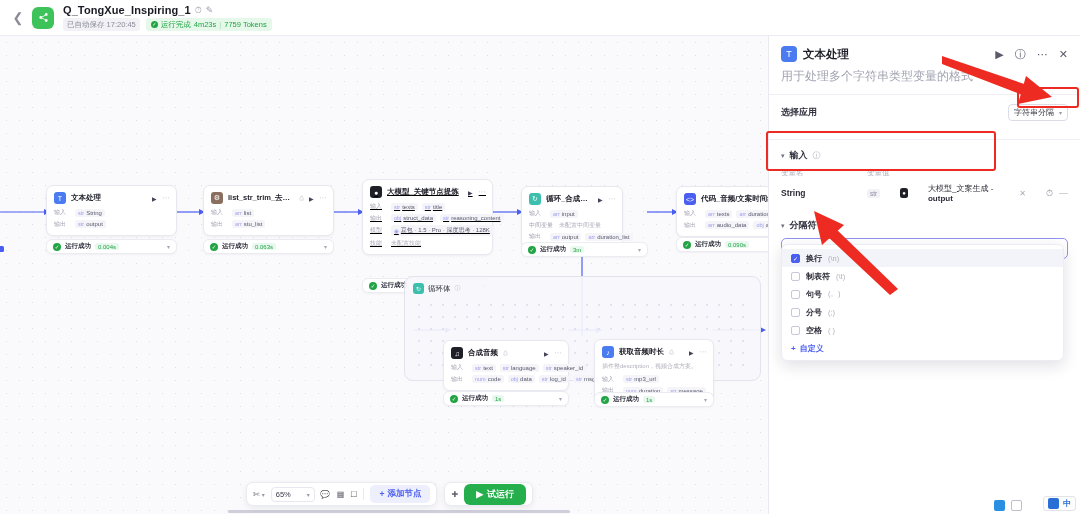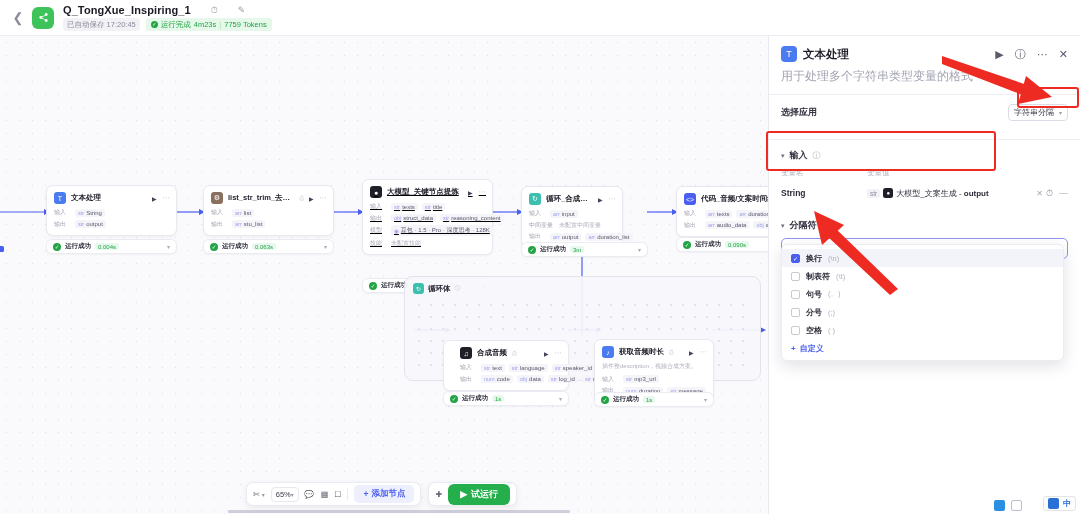--- a/index.html
+++ b/index.html
@@ -19,21 +19,21 @@
   .back-chev {
     width: 16px; height: 16px; color: #8b8b9a; font-size: 13px;
     display: flex; align-items: center; justify-content: center; cursor: pointer;
   }
   .app-logo {
     width: 22px; height: 22px; border-radius: 6px; background: #3ec35a;
     margin-left: 6px; display: flex; align-items: center; justify-content: center;
     flex: 0 0 auto;
   }
   .title-wrap { margin-left: 9px; display: flex; flex-direction: column; gap: 2px; }
-  .title-line1 { display: flex; align-items: center; gap: 20px; }
+  .title-line1 { display: flex; align-items: center; gap: 4px; }
   .wf-title { font-size: 11px; font-weight: bold; color: #1a1a24; letter-spacing: .1px; }
   .tiny-ico { font-size: 9px; color: #9a9aa8; }
   .title-line2 { display: flex; align-items: center; gap: 6px; }
   .saved-chip {
     font-size: 7.5px; color: #8a8a99; background: #f2f2f6;
     padding: 1.5px 4px; border-radius: 3px; white-space: nowrap;
   }
   .run-chip {
     display: flex; align-items: center; gap: 3px;
     background: #e5f8ea; border-radius: 3px; padding: 1.5px 5px;
@@ -125,42 +125,42 @@
   
   .loop-box {
     position: absolute; border: 1px solid #e3e3ee; border-radius: 9px;
     background: rgba(247,247,252,.92);
   }
   .loop-head { display: flex; align-items: center; gap: 4px; padding: 6px 8px; }
   .loop-ico {
     width: 11px; height: 11px; border-radius: 3px; background: #3dbfae;
     display: flex; align-items: center; justify-content: center; font-size: 6px; color: #fff;
   }
-  .loop-title { font-size: 7.5px; font-weight: bold; color: #23232e; }
+  .loop-title { font-size: 7.5px; font-weight: normal; color: #23232e; }
   .loop-info { font-size: 6px; color: #b6b6c4; }
   .loop-inner {
     position: absolute; left: 8px; top: 22px; right: 8px; bottom: 8px;
     background-image: radial-gradient(#e2e2ec 0.8px, transparent 0.8px);
     background-size: 12px 12px; border-radius: 6px;
   }
 
   
   .bottom-toolbar {
     position: absolute; left: 246px; bottom: 8px; display: flex; align-items: center; gap: 7px;
     z-index: 20;
   }
   .tbar-group {
     background: #fff; border: 1px solid #eaeaf1; border-radius: 7px;
     box-shadow: 0 2px 6px rgba(20,20,50,.07);
     height: 24px; display: flex; align-items: center; padding: 0 6px; gap: 6px;
   }
   .tb-mini { font-size: 8px; color: #61616f; cursor: pointer; display: flex; align-items: center; gap: 2px; }
   .zoom-pill {
     border: 1px solid #e7e7ef; border-radius: 4px; height: 15px;
-    display: flex; align-items: center; gap: 0; padding: 0 4px; cursor: pointer;
+    display: flex; align-items: center; gap: 16px; padding: 0 4px; cursor: pointer;
   }
   .zoom-val { font-size: 7.5px; color: #3c3c4c; }
   .tb-divider { width: 1px; height: 12px; background: #eaeaf1; }
   .addnode-btn {
     background: #eeeffd; color: #4a5ef0; font-size: 8.5px; font-weight: bold;
     border-radius: 5px; padding: 3px 9px; display: flex; align-items: center; gap: 3px;
     cursor: pointer;
   }
   .run-btn {
     background: #25ae4c; color: #fff; font-size: 9px; font-weight: bold;
@@ -209,21 +209,21 @@
   .g-text { font-size: 9px; font-weight: bold; color: #31313f; }
   .g-info { font-size: 8px; color: #b3b3c0; }
 
   .io-table { padding: 0 12px; }
   .io-head { display: flex; }
   .io-head div { font-size: 7.5px; color: #b0b0be; }
   .io-head .c1 { width: 86px; }
   .io-row { display: flex; align-items: center; margin-top: 6px; }
   .io-name { width: 86px; font-size: 8.5px; font-weight: bold; color: #2d2d3a; }
   .io-valbox {
-    flex: 1; display: flex; align-items: center; gap: 3px;
+    flex: 1; display: flex; align-items: center; gap: 20px;
     height: 18px;
   }
   .type-tag {
     font-size: 6.5px; color: #8e8e9e; background: #f1f1f6;
     border-radius: 2.5px; padding: 1px 3px;
   }
   .ref-ico {
     width: 10px; height: 10px; border-radius: 2.5px; background: #1f1f28;
     display: flex; align-items: center; justify-content: center;
     color: #fff; font-size: 6px;
@@ -548,21 +548,21 @@
 
     <div class="loop-box" style="left:404px; top:240px; width:357px; height:105px;">
       <div class="loop-head">
         <span class="loop-ico">↻</span>
         <span class="loop-title">循环体</span>
         <span class="loop-info">ⓘ</span>
       </div>
       <div class="loop-inner"></div>
     </div>
 
-    <div class="node" style="left:443px; top:304px; width:126px; z-index:5;padding-left:9px;">
+    <div class="node" style="left:443px; top:304px; width:126px; z-index:5;">
       <div class="node-head">
         <span class="node-ico" style="background:#1f1f28">♫</span>
         <span class="node-name">合成音频</span>
         <span class="node-copy">⎙</span>
         <span class="node-head-actions">
           <span class="hd-play">▶</span>
           <span class="hd-dots">⋯</span>
         </span>
       </div>
       <div class="node-body">

